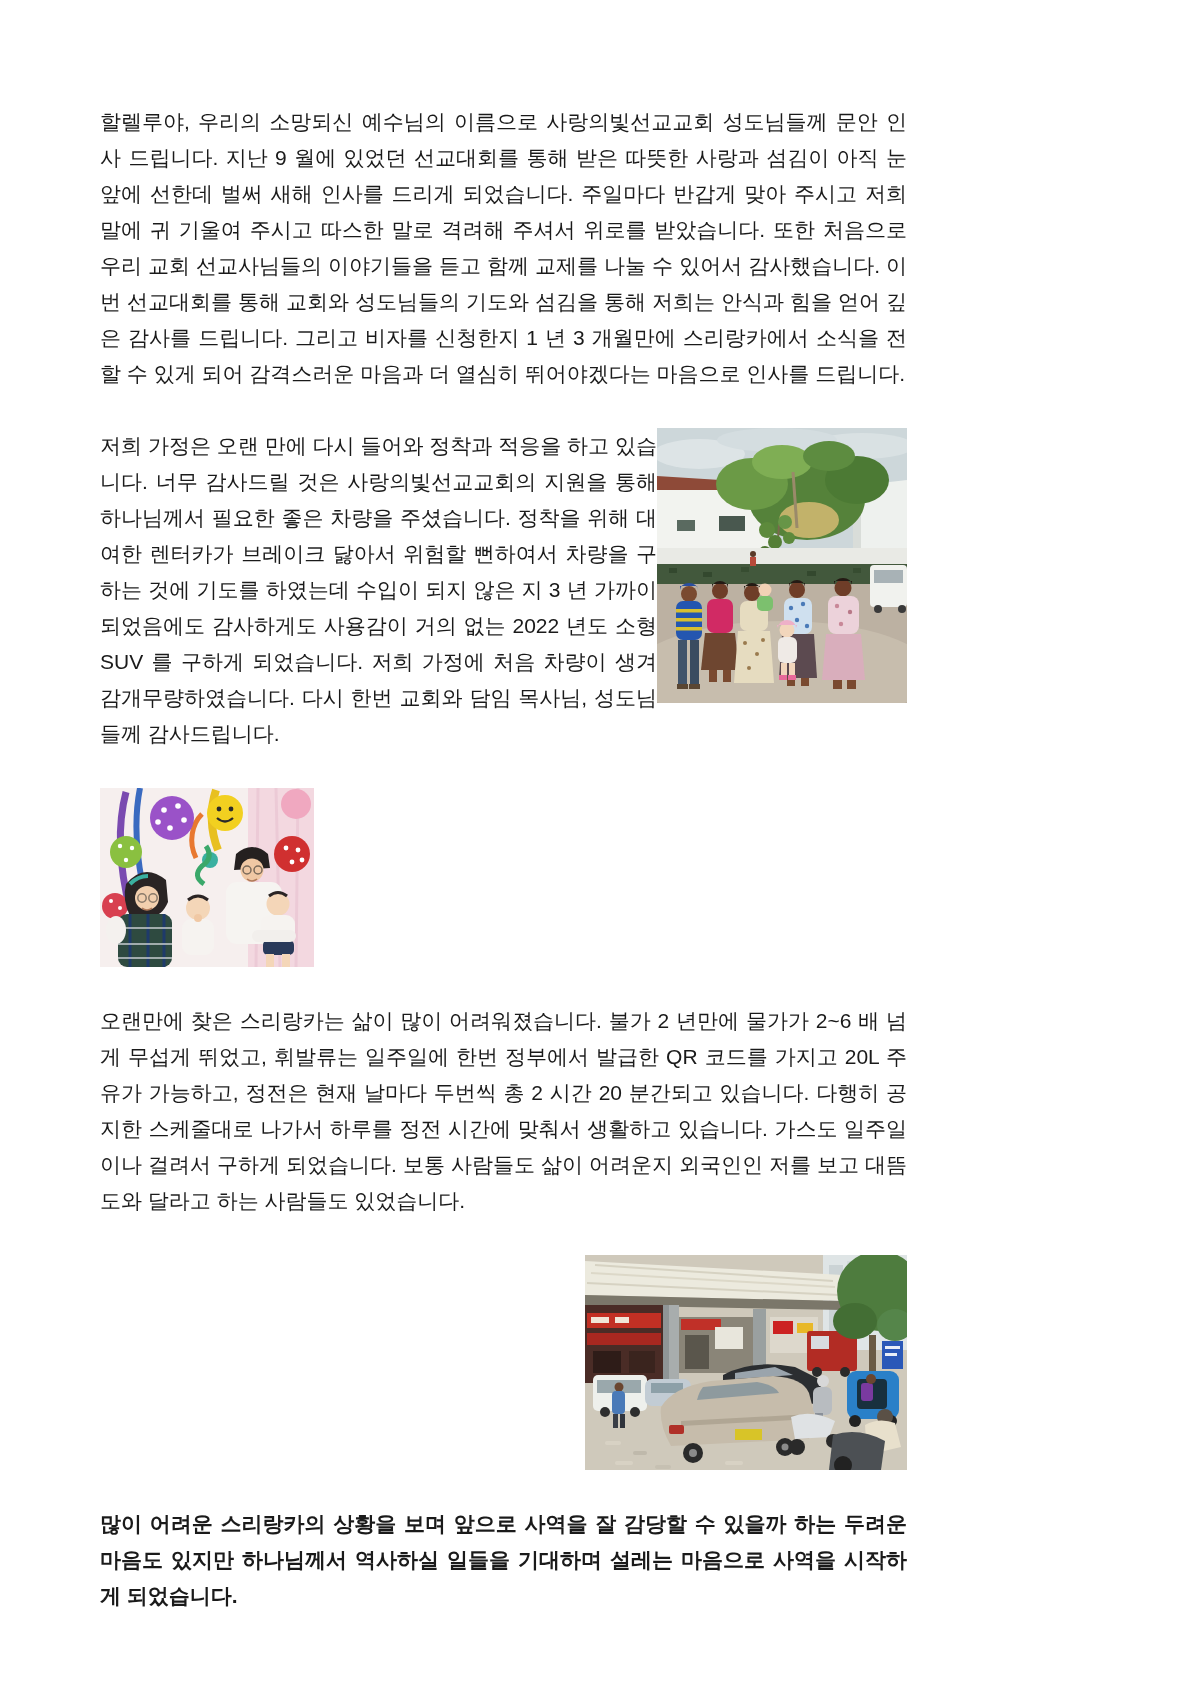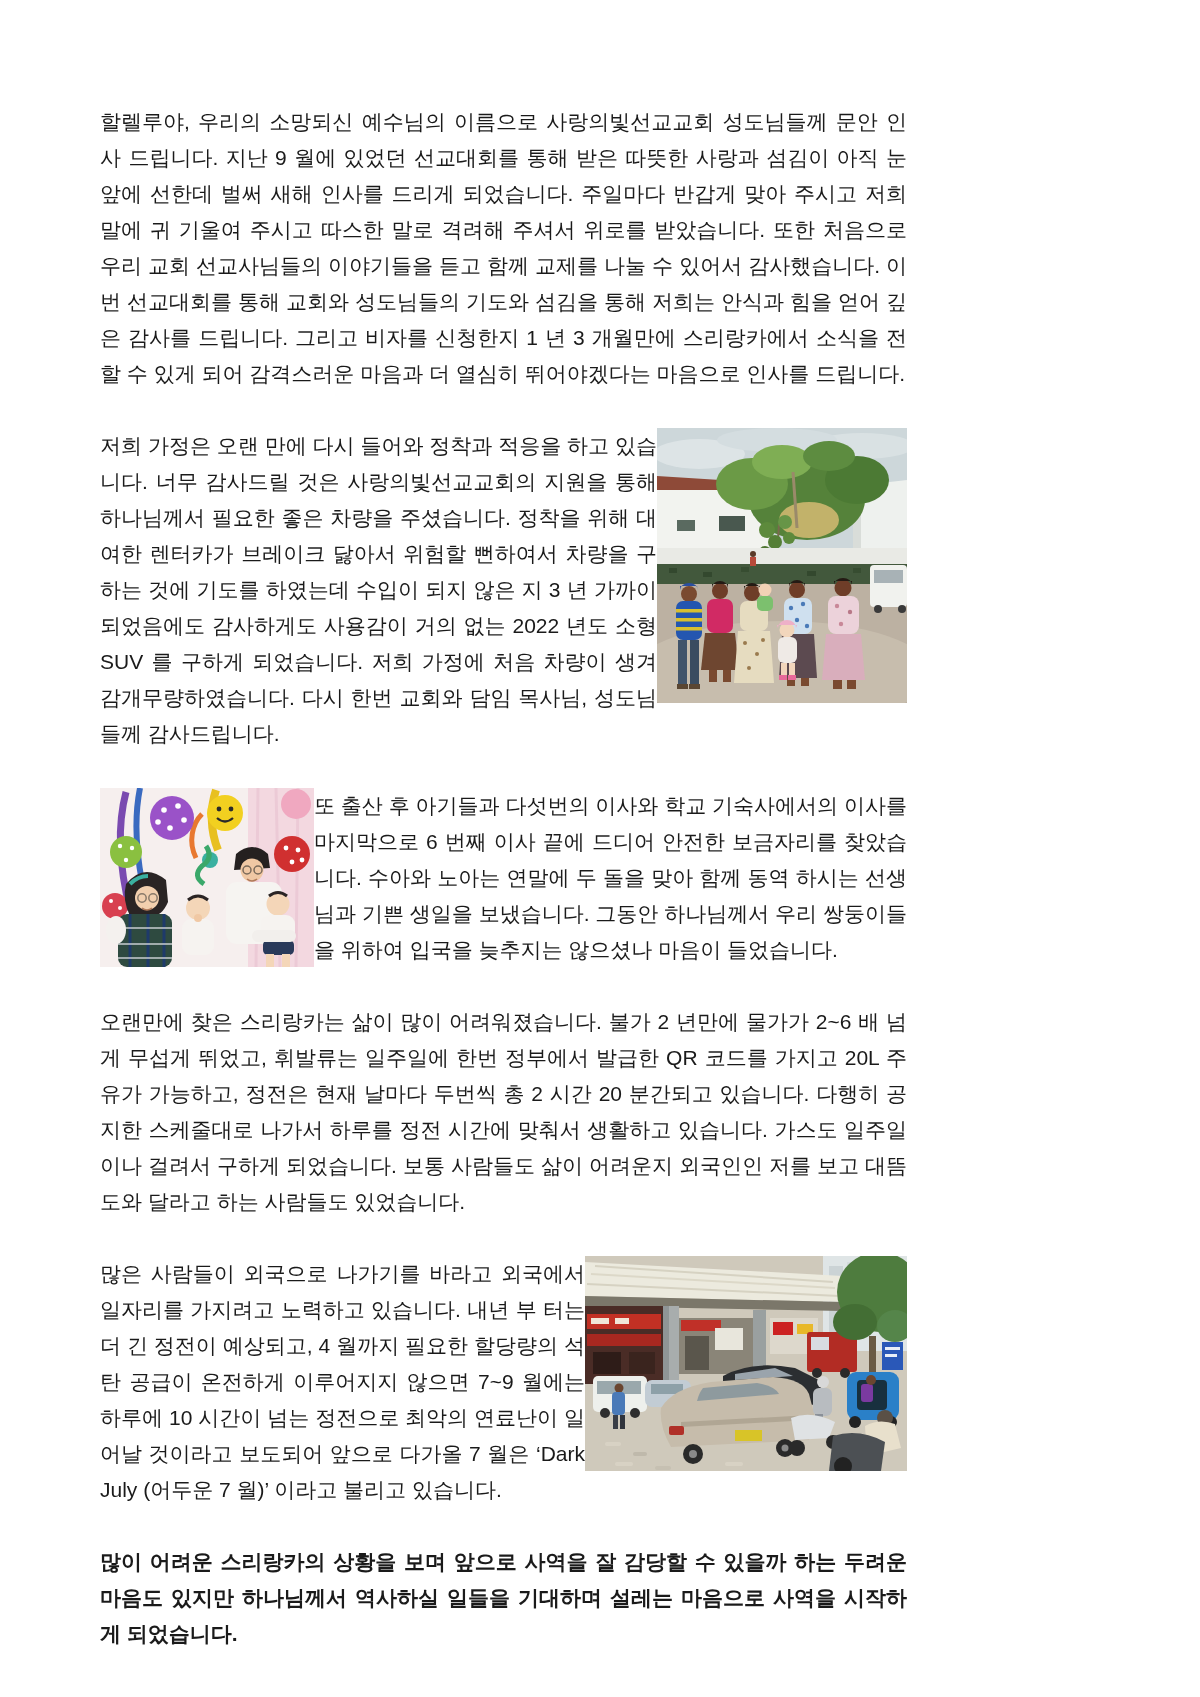--- a/index.html
+++ b/index.html
@@ -237,21 +237,20 @@
 
         <circle cx="178" cy="116" r="11.5" fill="#f4d6b8"></circle>
         <path d="M169,108 q9,-7 18,0" stroke="#2a2424" stroke-width="3" fill="none"></path>
         <rect x="161" y="127" width="34" height="28" rx="9" fill="#f6f3f0"></rect>
         <rect x="163" y="152" width="31" height="15" rx="5" fill="#2a3a5a"></rect>
         <rect x="166" y="166" width="8" height="13" fill="#f4d6b8"></rect>
         <rect x="182" y="166" width="8" height="13" fill="#f4d6b8"></rect>
         <rect x="152" y="142" width="44" height="12" rx="6" fill="#f2efec"></rect>
       </svg>
     </figure>
-    <p class="body-text">또 출산 후 아기들과 다섯번의 이사와 학교 기숙사에서의 이사를 마지막으로 6 번째 이사 끝에 드디어 안전한 보금자리를 찾았습니다. 수아와 노아는 연말에 두 돌을 맞아 함께 동역 하시는 선생님과 기쁜 생일을 보냈습니다. 그동안 하나님께서 우리 쌍둥이들을 위하여 입국을 늦추지는 않으셨나 마음이 들었습니다.</p>
   </div>
 
   <div class="para-block">
     <p class="body-text">오랜만에 찾은 스리랑카는 삶이 많이 어려워졌습니다. 불가 2 년만에 물가가 2~6 배 넘게 무섭게 뛰었고, 휘발류는 일주일에 한번 정부에서 발급한 QR 코드를 가지고 20L 주유가 가능하고, 정전은 현재 날마다 두번씩 총 2 시간 20 분간되고 있습니다. 다행히 공지한 스케줄대로 나가서 하루를 정전 시간에 맞춰서 생활하고 있습니다. 가스도 일주일이나 걸려서 구하게 되었습니다. 보통 사람들도 삶이 어려운지 외국인인 저를 보고 대뜸 도와 달라고 하는 사람들도 있었습니다.</p>
   </div>
 
   <div class="para-block">
     <figure class="photo photo-gas">
       <svg viewBox="0 0 322 215" preserveAspectRatio="none">
         <rect width="322" height="215" fill="#cfc9bb"></rect>
@@ -345,20 +344,19 @@
         <path d="M248,180 q26,-8 52,6 l-4,29 -52,0 z" fill="#4c5054"></path>
         <circle cx="258" cy="210" r="9" fill="#222222"></circle>
 
         <rect x="20" y="186" width="16" height="4" rx="2" fill="#d8d2c4"></rect>
         <rect x="48" y="196" width="14" height="4" rx="2" fill="#bfb9ab"></rect>
         <rect x="30" y="206" width="18" height="4" rx="2" fill="#d8d2c4"></rect>
         <rect x="70" y="210" width="16" height="4" rx="2" fill="#c6c0b2"></rect>
         <rect x="140" y="206" width="18" height="4" rx="2" fill="#d8d2c4"></rect>
       </svg>
     </figure>
-    <p class="body-text">많은 사람들이 외국으로 나가기를 바라고 외국에서 일자리를 가지려고 노력하고 있습니다. 내년 부 터는 더 긴 정전이 예상되고, 4 월까지 필요한 할당량의 석탄 공급이 온전하게 이루어지지 않으면 7~9 월에는 하루에 10 시간이 넘는 정전으로 최악의 연료난이 일어날 것이라고 보도되어 앞으로 다가올 7 월은 ‘Dark July (어두운 7 월)’ 이라고 불리고 있습니다.</p>
   </div>
 
   <div class="para-block">
     <p class="body-text">많이 어려운 스리랑카의 상황을 보며 앞으로 사역을 잘 감당할 수 있을까 하는 두려운 마음도 있지만 하나님께서 역사하실 일들을 기대하며 설레는 마음으로 사역을 시작하게 되었습니다.</p>
   </div>
 
 </div>
 
 </body></html>

